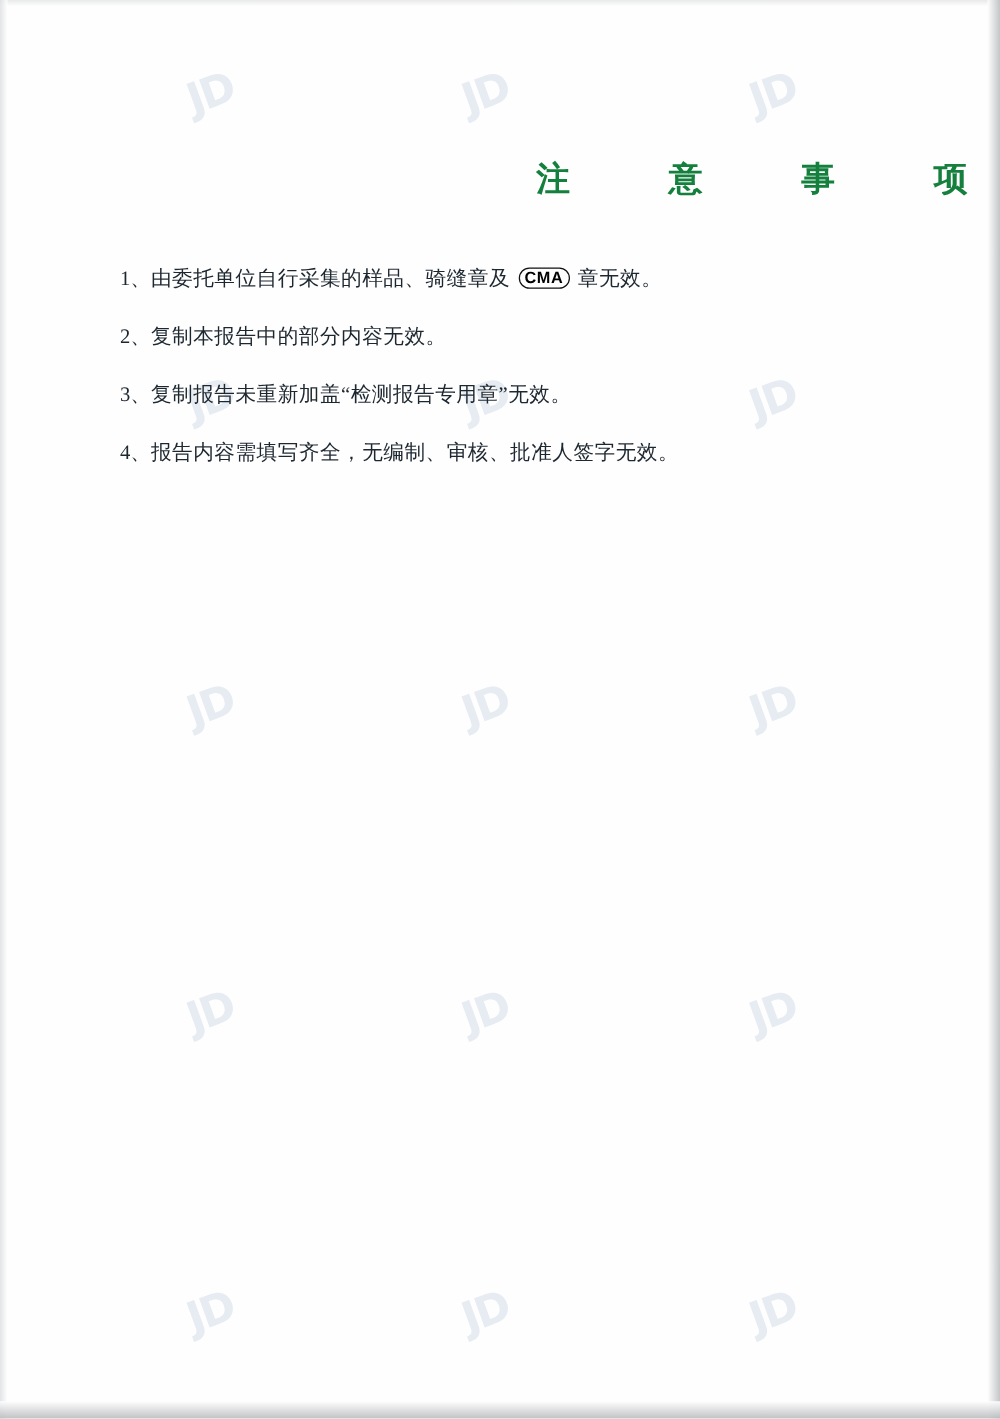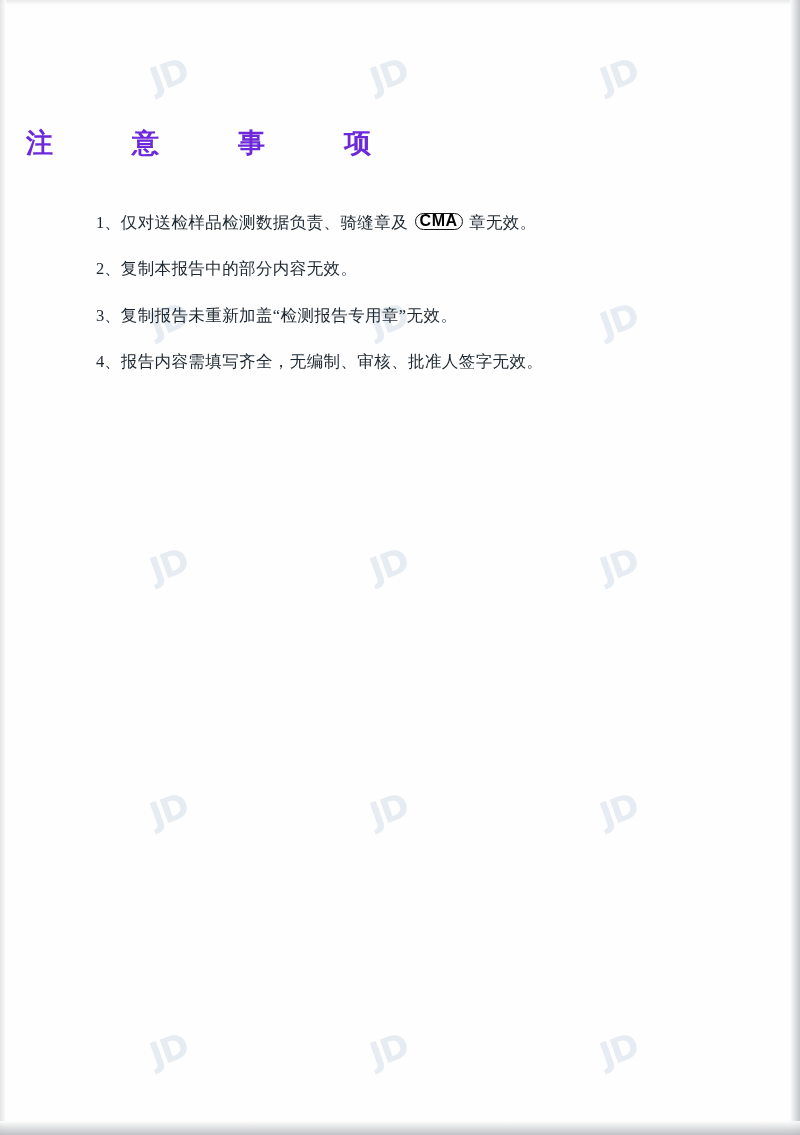--- a/index.html
+++ b/index.html
@@ -74,24 +74,24 @@
     letter-spacing: -2px;
     user-select: none;
   }
 
   
   .doc-title {
     position: absolute;
     left: 0;
     top: 125px;
     width: 800px;
-    text-align: left;
+    text-align: right;
     font-size: 27px;
     font-weight: bold;
-    color: #6d28d9;
+    color: #15803d;
     letter-spacing: 26px;
     text-indent: 26px;
     font-family: "Liberation Serif", "DejaVu Serif", serif;
   }
 
   
   .notice-list {
     position: absolute;
     left: 96px;
     top: 210px;
@@ -107,21 +107,21 @@
   }
   .notice-item .num {
     letter-spacing: 0;
   }
   .cma-badge {
     display: inline-block;
     border: 1.6px solid #111;
     border-radius: 9px;
     padding: 0 4px 1px 4px;
     font-family: "Liberation Sans", sans-serif;
-    font-size: 16px;
+    font-size: 13px;
     font-weight: bold;
     line-height: 14px;
     letter-spacing: 0.5px;
     color: #000;
     vertical-align: 2px;
     margin: 0 2px;
   }
 </style>
 </head>
 <body>
@@ -147,19 +147,19 @@
       <div class="watermark" style="left: 370px; top: 790px; color: rgb(223, 230, 239);">JD</div>
       <div class="watermark" style="left: 600px; top: 790px; color: rgb(223, 230, 239);">JD</div>
       <div class="watermark" style="left: 150px; top: 1030px; color: rgb(223, 230, 239);">JD</div>
       <div class="watermark" style="left: 370px; top: 1030px; color: rgb(223, 230, 239);">JD</div>
       <div class="watermark" style="left: 600px; top: 1030px; color: rgb(223, 230, 239);">JD</div>
     </div>
 
   <div class="doc-title">注　意　事　项</div>
 
   <div class="notice-list" id="notice-list">
-      <div class="notice-item"><span class="num">1、</span><span>仅对送检样品检测数据负责、骑缝章及 </span><span class="cma-badge">CMA</span><span> 章无效。</span></div>
+      <div class="notice-item"><span class="num">1、</span><span>由委托单位自行采集的样品、骑缝章及 </span><span class="cma-badge">CMA</span><span> 章无效。</span></div>
       <div class="notice-item"><span class="num">2、</span><span>复制本报告中的部分内容无效。</span></div>
       <div class="notice-item"><span class="num">3、</span><span>复制报告未重新加盖“检测报告专用章”无效。</span></div>
       <div class="notice-item"><span class="num">4、</span><span>报告内容需填写齐全，无编制、审核、批准人签字无效。</span></div>
     </div>
 
 </div>
 
 </body></html>

